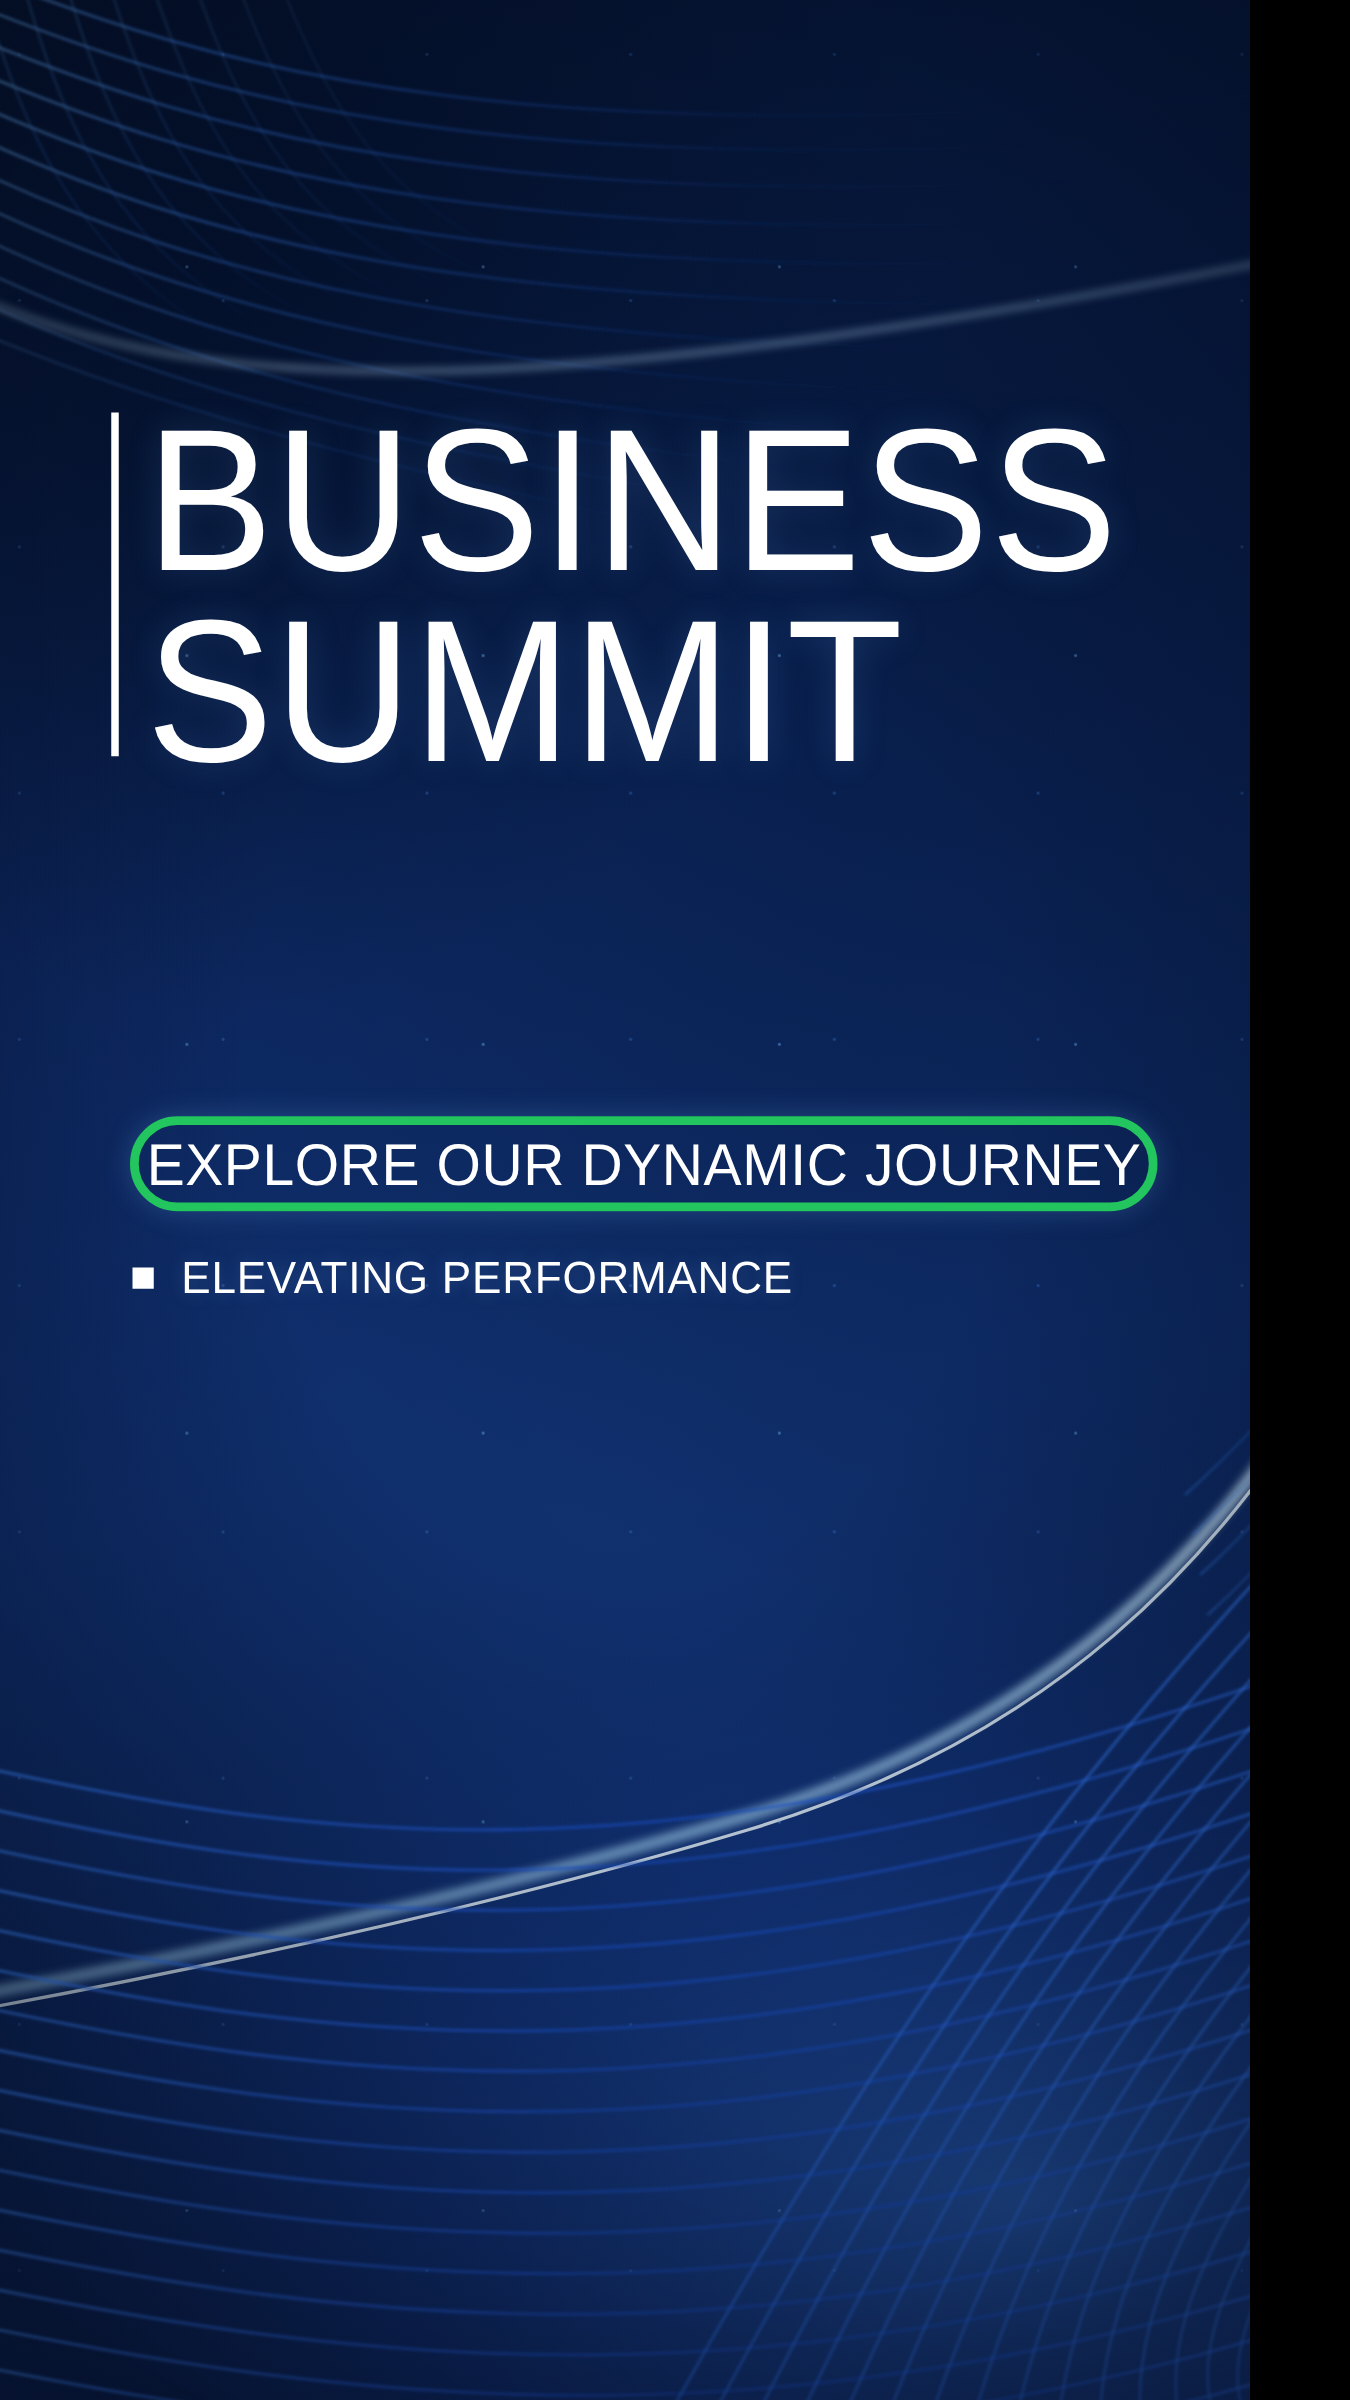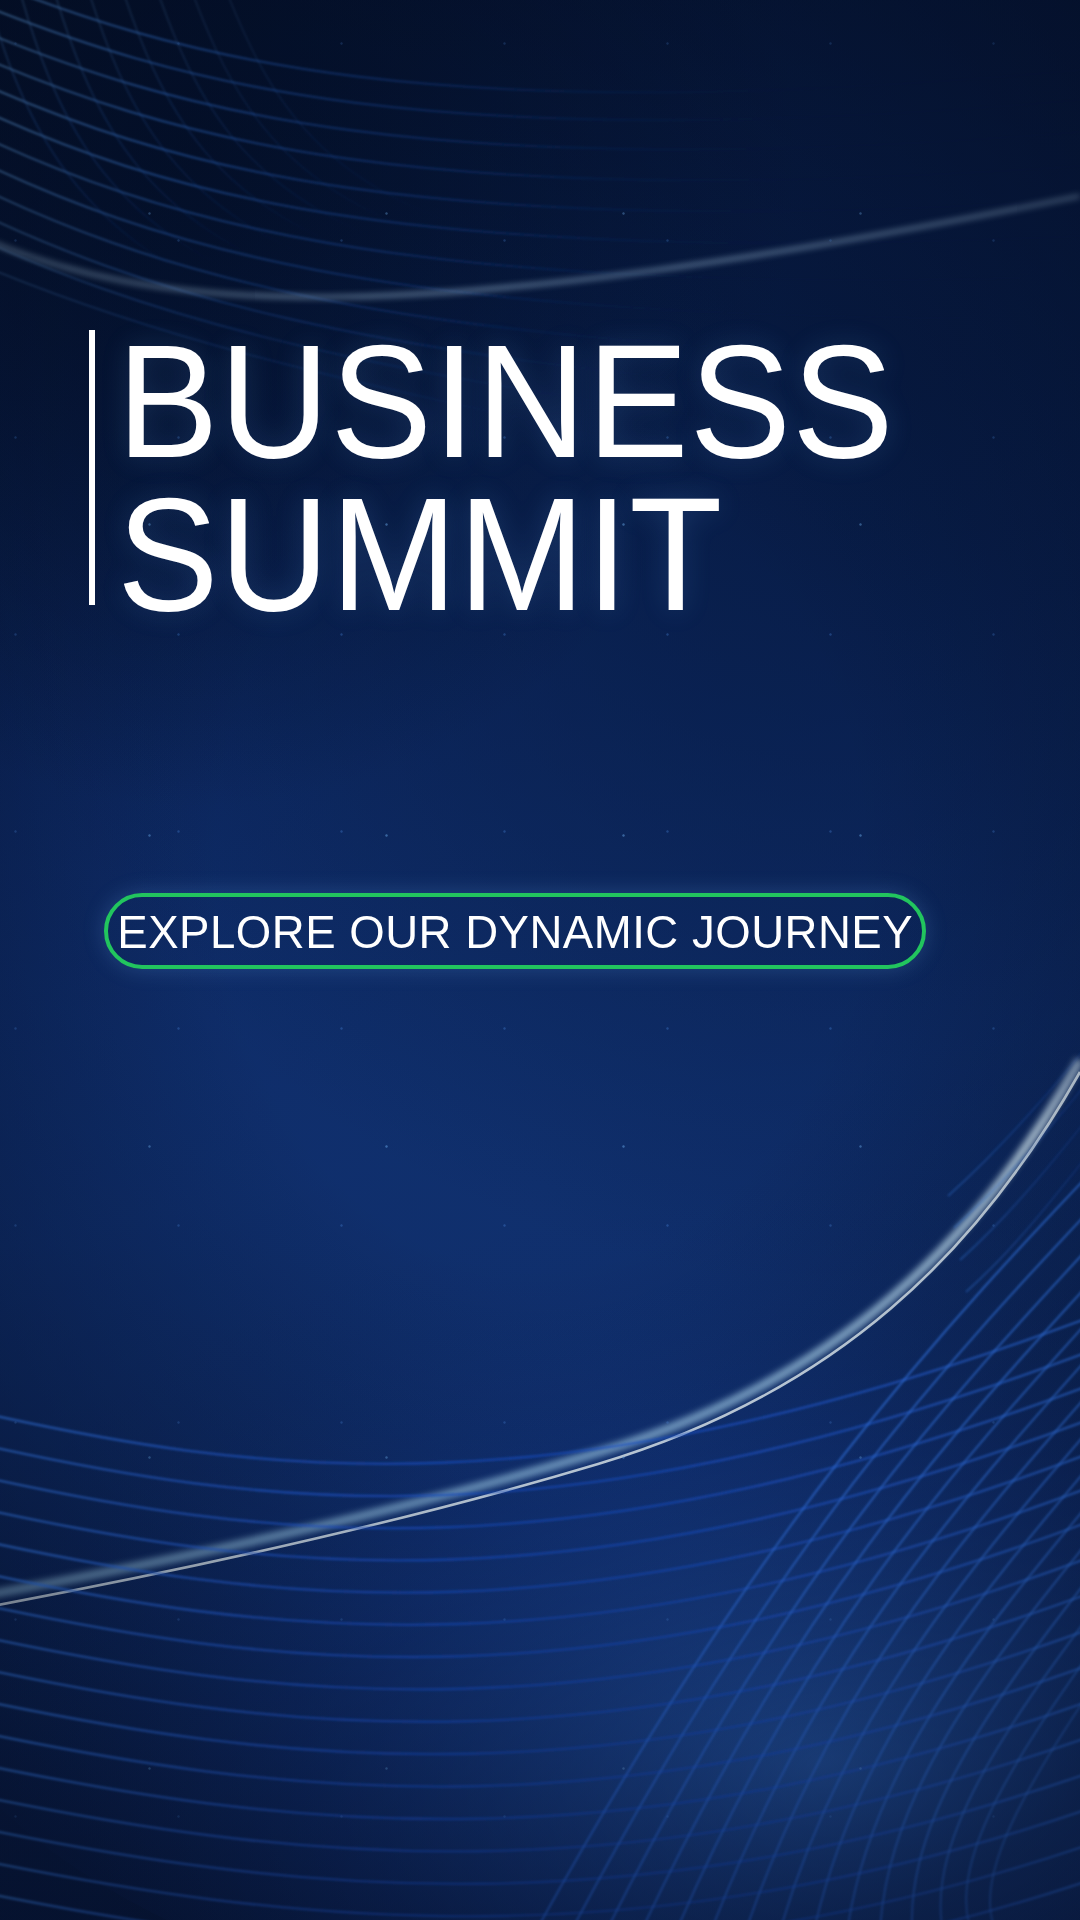--- a/index.html
+++ b/index.html
@@ -2,21 +2,21 @@
 <html><head>
 <meta charset="utf-8">
 <style>
   html, body {
     margin: 0;
     padding: 0;
     background: #000;
   }
   #poster {
     position: relative;
-    width: 1080px;
+    width: 1000px;
     height: 1920px;
     overflow: hidden;
     background: #0a1d47;
     font-family: "Liberation Sans", sans-serif;
     -webkit-font-smoothing: antialiased;
   }
 
   
   .bg-base {
     position: absolute;
@@ -92,21 +92,21 @@
   }
   .title-line.second { margin-top: 10px; }
 
   .cta {
     position: absolute;
     left: 104px;
     top: 893px;
     width: 822px;
     height: 76px;
     box-sizing: border-box;
-    border: 4px solid #22c55e;
+    border: 7px solid #22c55e;
     border-radius: 40px;
     display: flex;
     align-items: center;
     justify-content: center;
     background: transparent;
     box-shadow: 0 0 22px rgba(120,180,255,0.22);
   }
   .cta-label {
     color: #ffffff;
     font-family: "Liberation Sans Narrow", "Liberation Sans", sans-serif;
@@ -281,20 +281,24 @@
         <div class="title-line second">SUMMIT</div>
       </div>
     </div>
 
     <div class="cta">
       <span class="cta-label">EXPLORE OUR DYNAMIC JOURNEY</span>
     </div>
 
     <div class="bullets">
 
+      <div class="bullet-row">
+        <span class="bullet-square"></span>
+        <span class="bullet-label">ELEVATING PERFORMANCE</span>
+      </div>
 
 
 
 
     </div>
 
   </div>
 </div>
 
 </body></html>

